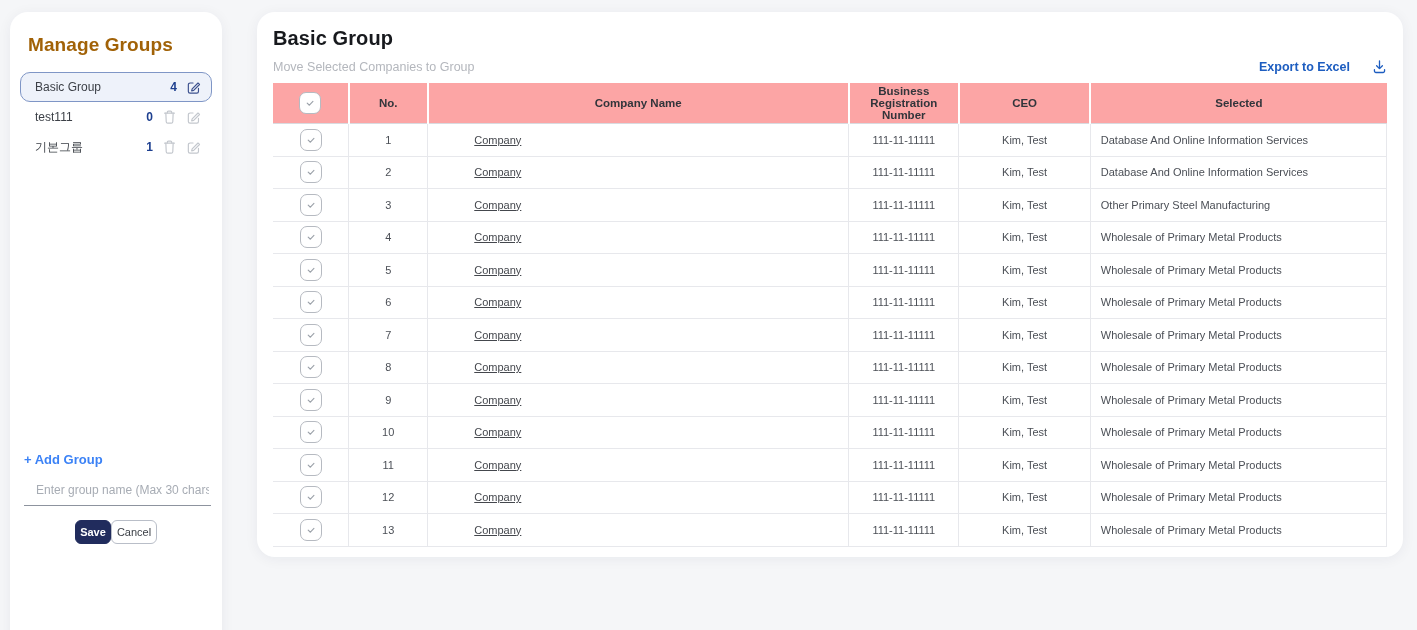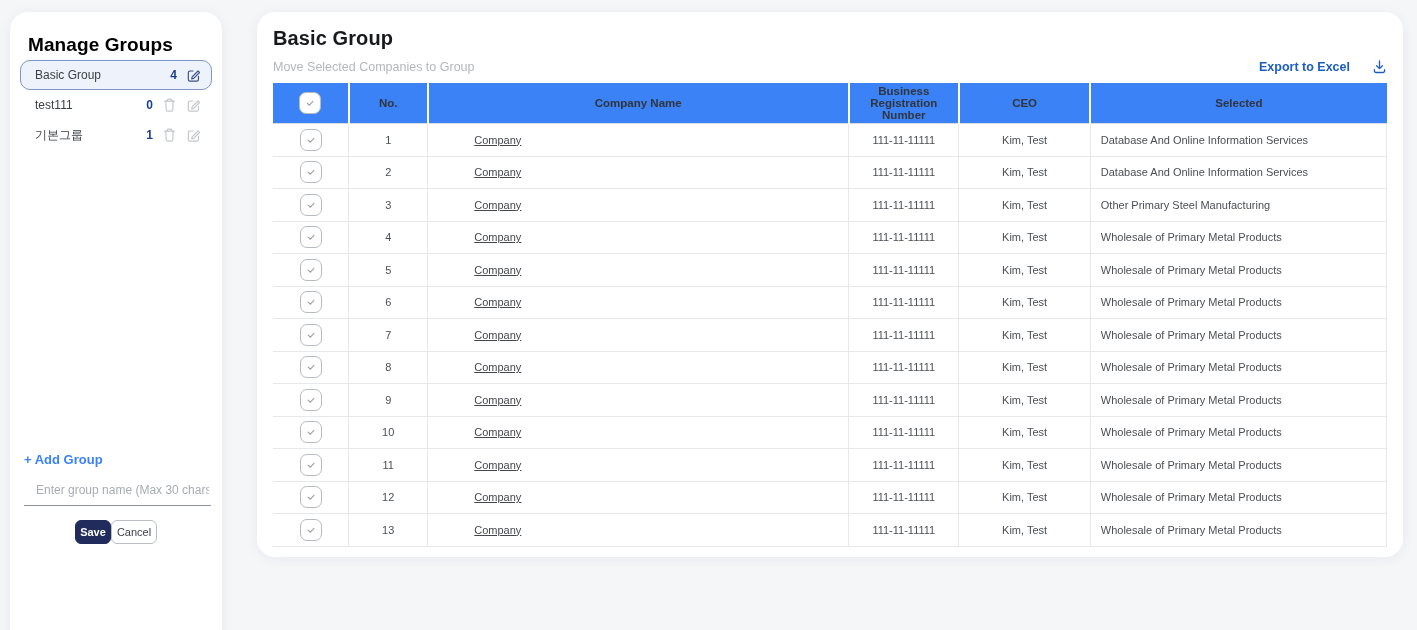--- a/index.html
+++ b/index.html
@@ -13,22 +13,22 @@
   .card {
     position:absolute;
     background:#fff;
     border-radius:18px;
     box-shadow:0 2px 14px rgba(25,35,70,.06);
   }
 
   
   .sidebar { left:10px; top:12px; width:212px; height:640px; padding:22px 10px 0 10px; }
   .sidebar h1 {
-    font-size:19px; font-weight:bold; color:#000000;
-    padding-left:8px; margin-bottom:4px; letter-spacing:.1px;
+    font-size:19px; font-weight:bold; color:#a16207;
+    padding-left:8px; margin-bottom:16px; letter-spacing:.1px;
   }
   .group-list { }
   .group-item {
     height:30px; display:flex; align-items:center;
     padding:0 10px 0 14px; gap:8px; cursor:pointer;
     border:1px solid transparent; border-radius:10px;
     font-size:12px; color:#3c4047;
   }
   .group-item.selected { border-color:#7f96c6; background:#eef2fa; }
   .group-item .gname { flex:1; overflow:hidden; white-space:nowrap; }
@@ -59,21 +59,21 @@
   .main { left:257px; top:12px; width:1146px; height:545px; padding:15px 16px 0 16px; }
   .main h2 { font-size:20px; font-weight:bold; color:#17191d; letter-spacing:.1px; }
   .sub-row { display:flex; align-items:flex-end; justify-content:space-between; margin-top:9px; }
   .subtitle { font-size:12.5px; color:#b4b7bd; }
   .export { display:flex; align-items:center; gap:22px; cursor:pointer; }
   .export span { font-size:12.5px; font-weight:bold; color:#1d5dc0; }
   .export svg { stroke:#1d5dc0; fill:none; stroke-width:1.4; stroke-linecap:round; stroke-linejoin:round; }
 
   table { width:100%; border-collapse:collapse; margin-top:9px; table-layout:fixed; }
   thead th {
-    background:#3b82f6; height:37px;
+    background:#fca5a5; height:37px;
     font-size:11.5px; font-weight:bold; color:#32353b;
     border-left:2px solid #fff; border-bottom:1px solid #d9dbe0;
     text-align:center; padding:2px 6px;
   }
   thead th:first-child { border-left:none; }
   tbody td {
     height:32.5px; font-size:11px; color:#4b4f56;
     border-bottom:1px solid #e7e8ec; border-right:1px solid #e7e8ec;
     text-align:center; padding:0 6px; overflow:hidden; white-space:nowrap;
   }

